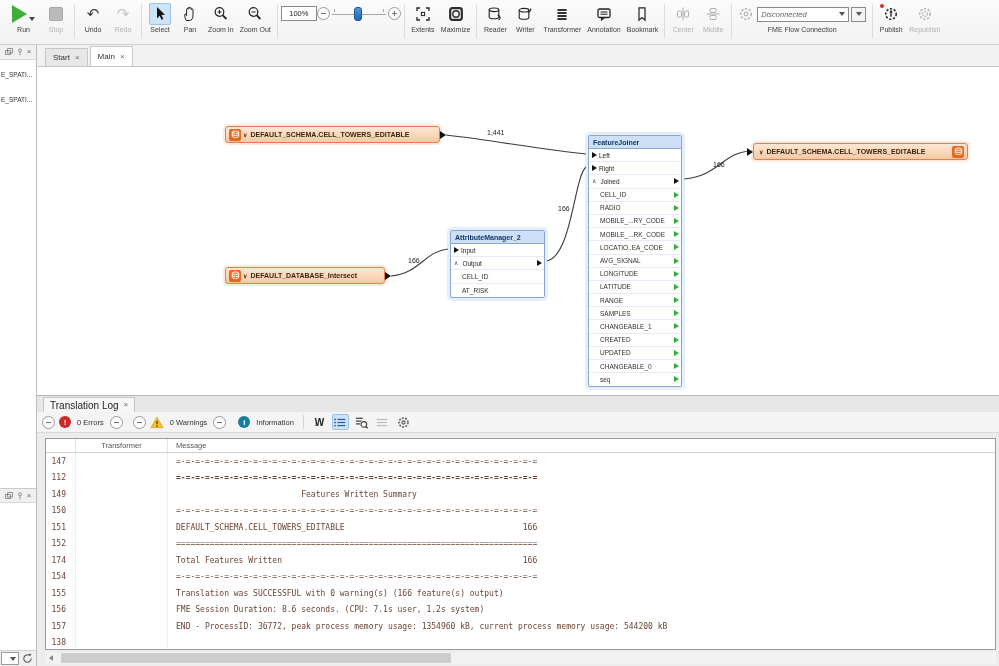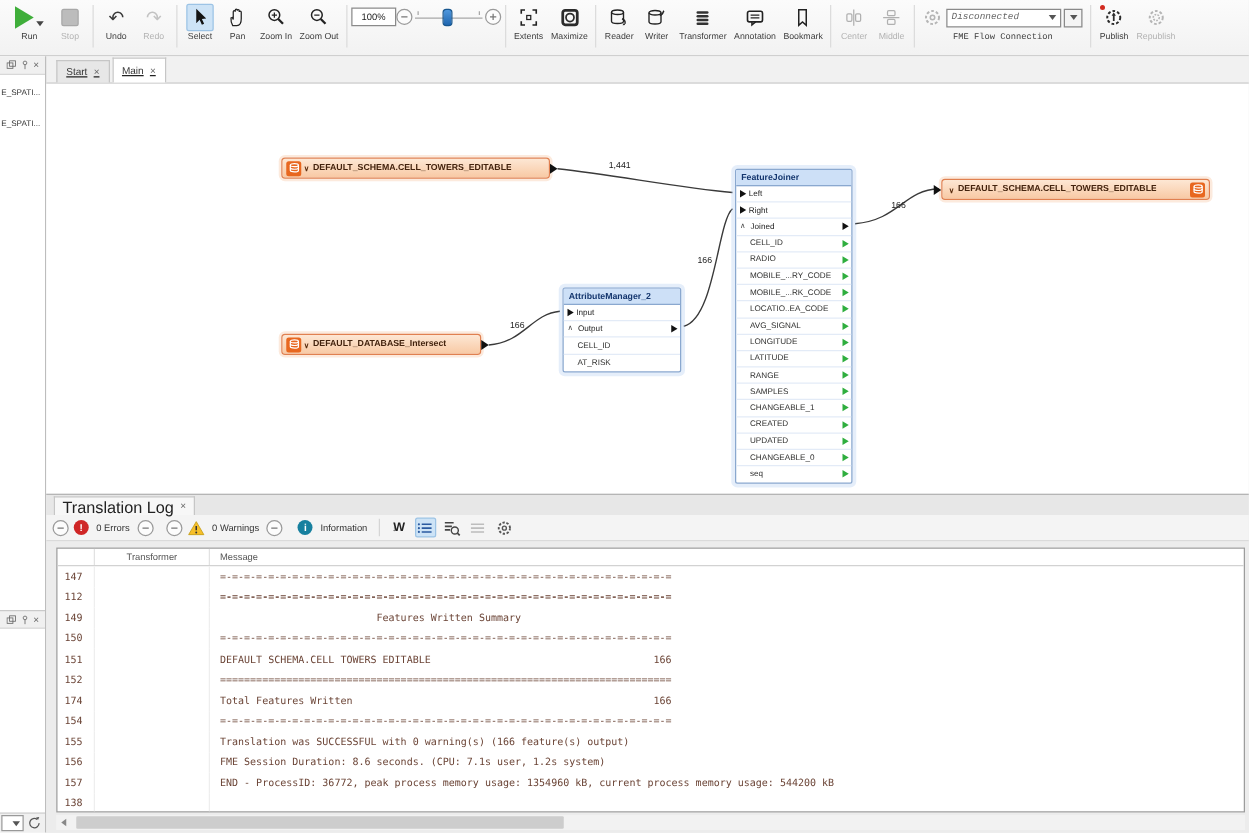--- a/index.html
+++ b/index.html
@@ -36,34 +36,34 @@
   .circ-btn { width:13px; height:13px; border:1px solid #9a9a9a; border-radius:50%; background:#fcfcfc;
     display:flex; align-items:center; justify-content:center; margin-top:4px; position:relative; }
   .circ-btn .bar-h { width:5px; height:1px; background:#777; }
   .circ-btn .bar-v { width:1px; height:5px; background:#777; position:absolute; }
   .slider { width:58px; height:20px; position:relative; margin-top:1px; }
   .slider .track { position:absolute; left:2px; right:2px; top:10px; height:1px; background:#a8a8a8; }
   .slider .tick { position:absolute; top:5px; width:1px; height:3px; background:#a8a8a8; }
   .slider .handle { position:absolute; left:24px; top:3px; width:8px; height:14px;
     background:linear-gradient(#4f97dd,#1f66b0); border:1px solid #17568f; border-radius:3px; }
 
-  .flow-group { display:flex; flex-direction:column; align-items:center; margin:0 3px;font-family:Liberation Mono, monospace; }
+  .flow-group { display:flex; flex-direction:column; align-items:center; margin:0 3px; }
   .flow-row { display:flex; align-items:center; height:22px; }
   .flow-combo { width:92px; height:15px; background:#fff; border:1px solid #8a8a8a; display:flex; align-items:center;
     padding:0 3px; margin-left:3px; }
   .flow-combo .val { flex:1; font-style:italic; color:#666; font-size:7.5px; overflow:hidden; white-space:nowrap; }
   .caret-dn { width:0; height:0; border-top:4px solid #555; border-left:3px solid transparent; border-right:3px solid transparent; }
   .flow-btn { width:15px; height:15px; border:1px solid #8a8a8a; background:#f4f4f4; margin-left:2px;
     display:flex; align-items:center; justify-content:center; }
   .pub-dot { position:absolute; left:0; top:1px; width:4px; height:4px; border-radius:50%; background:#d22b20; }
 
   
   .tabstrip {
     position:absolute; left:37px; top:45px; width:962px; height:22px;
-    background:#f1f1f1; border-bottom:1px solid #c6c6c6; display:flex; align-items:flex-end; padding-left:8px;text-decoration:underline;
+    background:#f1f1f1; border-bottom:1px solid #c6c6c6; display:flex; align-items:flex-end; padding-left:8px;
   }
   .tab { height:18px; display:flex; align-items:center; padding:0 7px; border:1px solid #c6c6c6; border-bottom:none;
     background:#e7e7e7; margin-right:2px; font-size:8px; color:#333; }
   .tab.active { background:#fff; height:20px; }
   .i-close { margin-left:5px; color:#666; font-size:8px; line-height:1; }
   .i-close::before { content:"×"; }
 
   
   .sidebar { position:absolute; left:0; top:45px; width:37px; bottom:0; background:#fff; border-right:1px solid #bdbdbd; }
   .panel-head { height:15px; background:#f0f0f0; border-bottom:1px solid #d8d8d8; display:flex; align-items:center;
@@ -103,21 +103,21 @@
   .trow { height:13.2px; line-height:13.2px; border-bottom:1px solid #e3ebf7; padding:0 3px; position:relative; white-space:nowrap; display:flex; align-items:center; }
   .trow:last-child { border-bottom:none; }
   .trow .pname { margin-left:2px; }
   .trow.attr .pname { margin-left:8px; color:#30302f; }
   .trow .pright { position:absolute; right:2px; top:3px; }
   .trow .chv { font-size:6px; color:#444; margin-right:2px; }
 
   
   .log { position:absolute; left:37px; top:395px; width:962px; height:271px; background:#ececec; border-top:1px solid #b5b5b5; }
   .log-tabrow { height:16px; display:flex; align-items:flex-end; padding-left:6px; background:#e7e7e7; }
-  .log-tab { height:15px; background:#f7f7f7; border:1px solid #c6c6c6; border-bottom:none; display:flex; align-items:center; padding:0 6px; font-size:13px; }
+  .log-tab { height:15px; background:#f7f7f7; border:1px solid #c6c6c6; border-bottom:none; display:flex; align-items:center; padding:0 6px; font-size:10px; }
   .log-toolbar { height:21px; background:#f4f4f4; border-bottom:1px solid #dadada; display:flex; align-items:center; gap:4px; padding-left:5px; }
   .lt-txt { font-size:7.5px; color:#333; margin:0 2px; }
   .badge { width:12px; height:12px; border-radius:50%; display:flex; align-items:center; justify-content:center;
     color:#fff; font-weight:bold; font-size:8px; }
   .badge.err { background:#cf2626; }
   .badge.err::before { content:"!"; }
   .badge.inf { background:#17809f; }
   .badge.inf::before { content:"i"; }
   .lt-ic { width:17px; height:16px; display:flex; align-items:center; justify-content:center; }
   .lt-ic.active { background:#cde3f6; border:1px solid #9cc3e5; border-radius:2px; }

